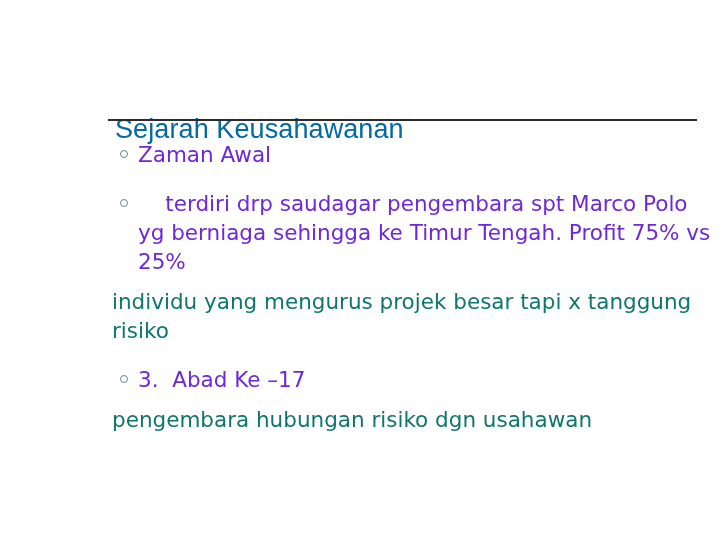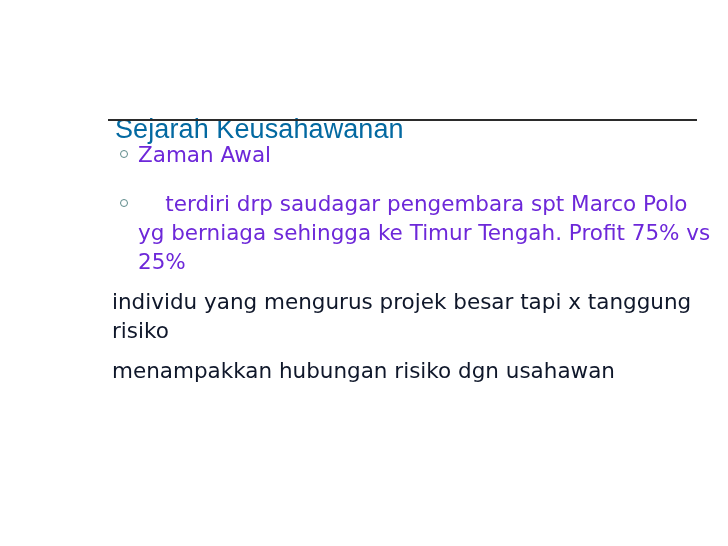--- a/index.html
+++ b/index.html
@@ -85,21 +85,21 @@
     display: block;
     white-space: pre-wrap;
   }
 
   
   .cont-text {
     display: block;
     white-space: pre-wrap;
     font-size: 21.5px;
     line-height: 29px;
-    color: #0f172a;
+    color: #0f766e;
   }
 
   
   .cont-gap {
     margin-top: 11px;
   }
 
   .item-gap {
     margin-top: 20px;
   }
@@ -121,18 +121,22 @@
     </li>
 
     <li class="bullet-item item-gap">
       <span class="bullet-marker"></span>
       <span class="bullet-text">    terdiri drp saudagar pengembara spt Marco Polo yg berniaga sehingga ke Timur Tengah. Profit 75% vs 25%</span>
     </li>
 
 
     <li class="cont-text cont-gap">individu yang mengurus projek besar tapi x tanggung risiko</li>
 
+    <li class="bullet-item item-gap">
+      <span class="bullet-marker"></span>
+      <span class="bullet-text">3.  Abad Ke –17</span>
+    </li>
 
-    <li class="cont-text cont-gap">menampakkan hubungan risiko dgn usahawan</li>
+    <li class="cont-text cont-gap">pengembara hubungan risiko dgn usahawan</li>
 
   </ul>
 
 </div>
 
 </body></html>

